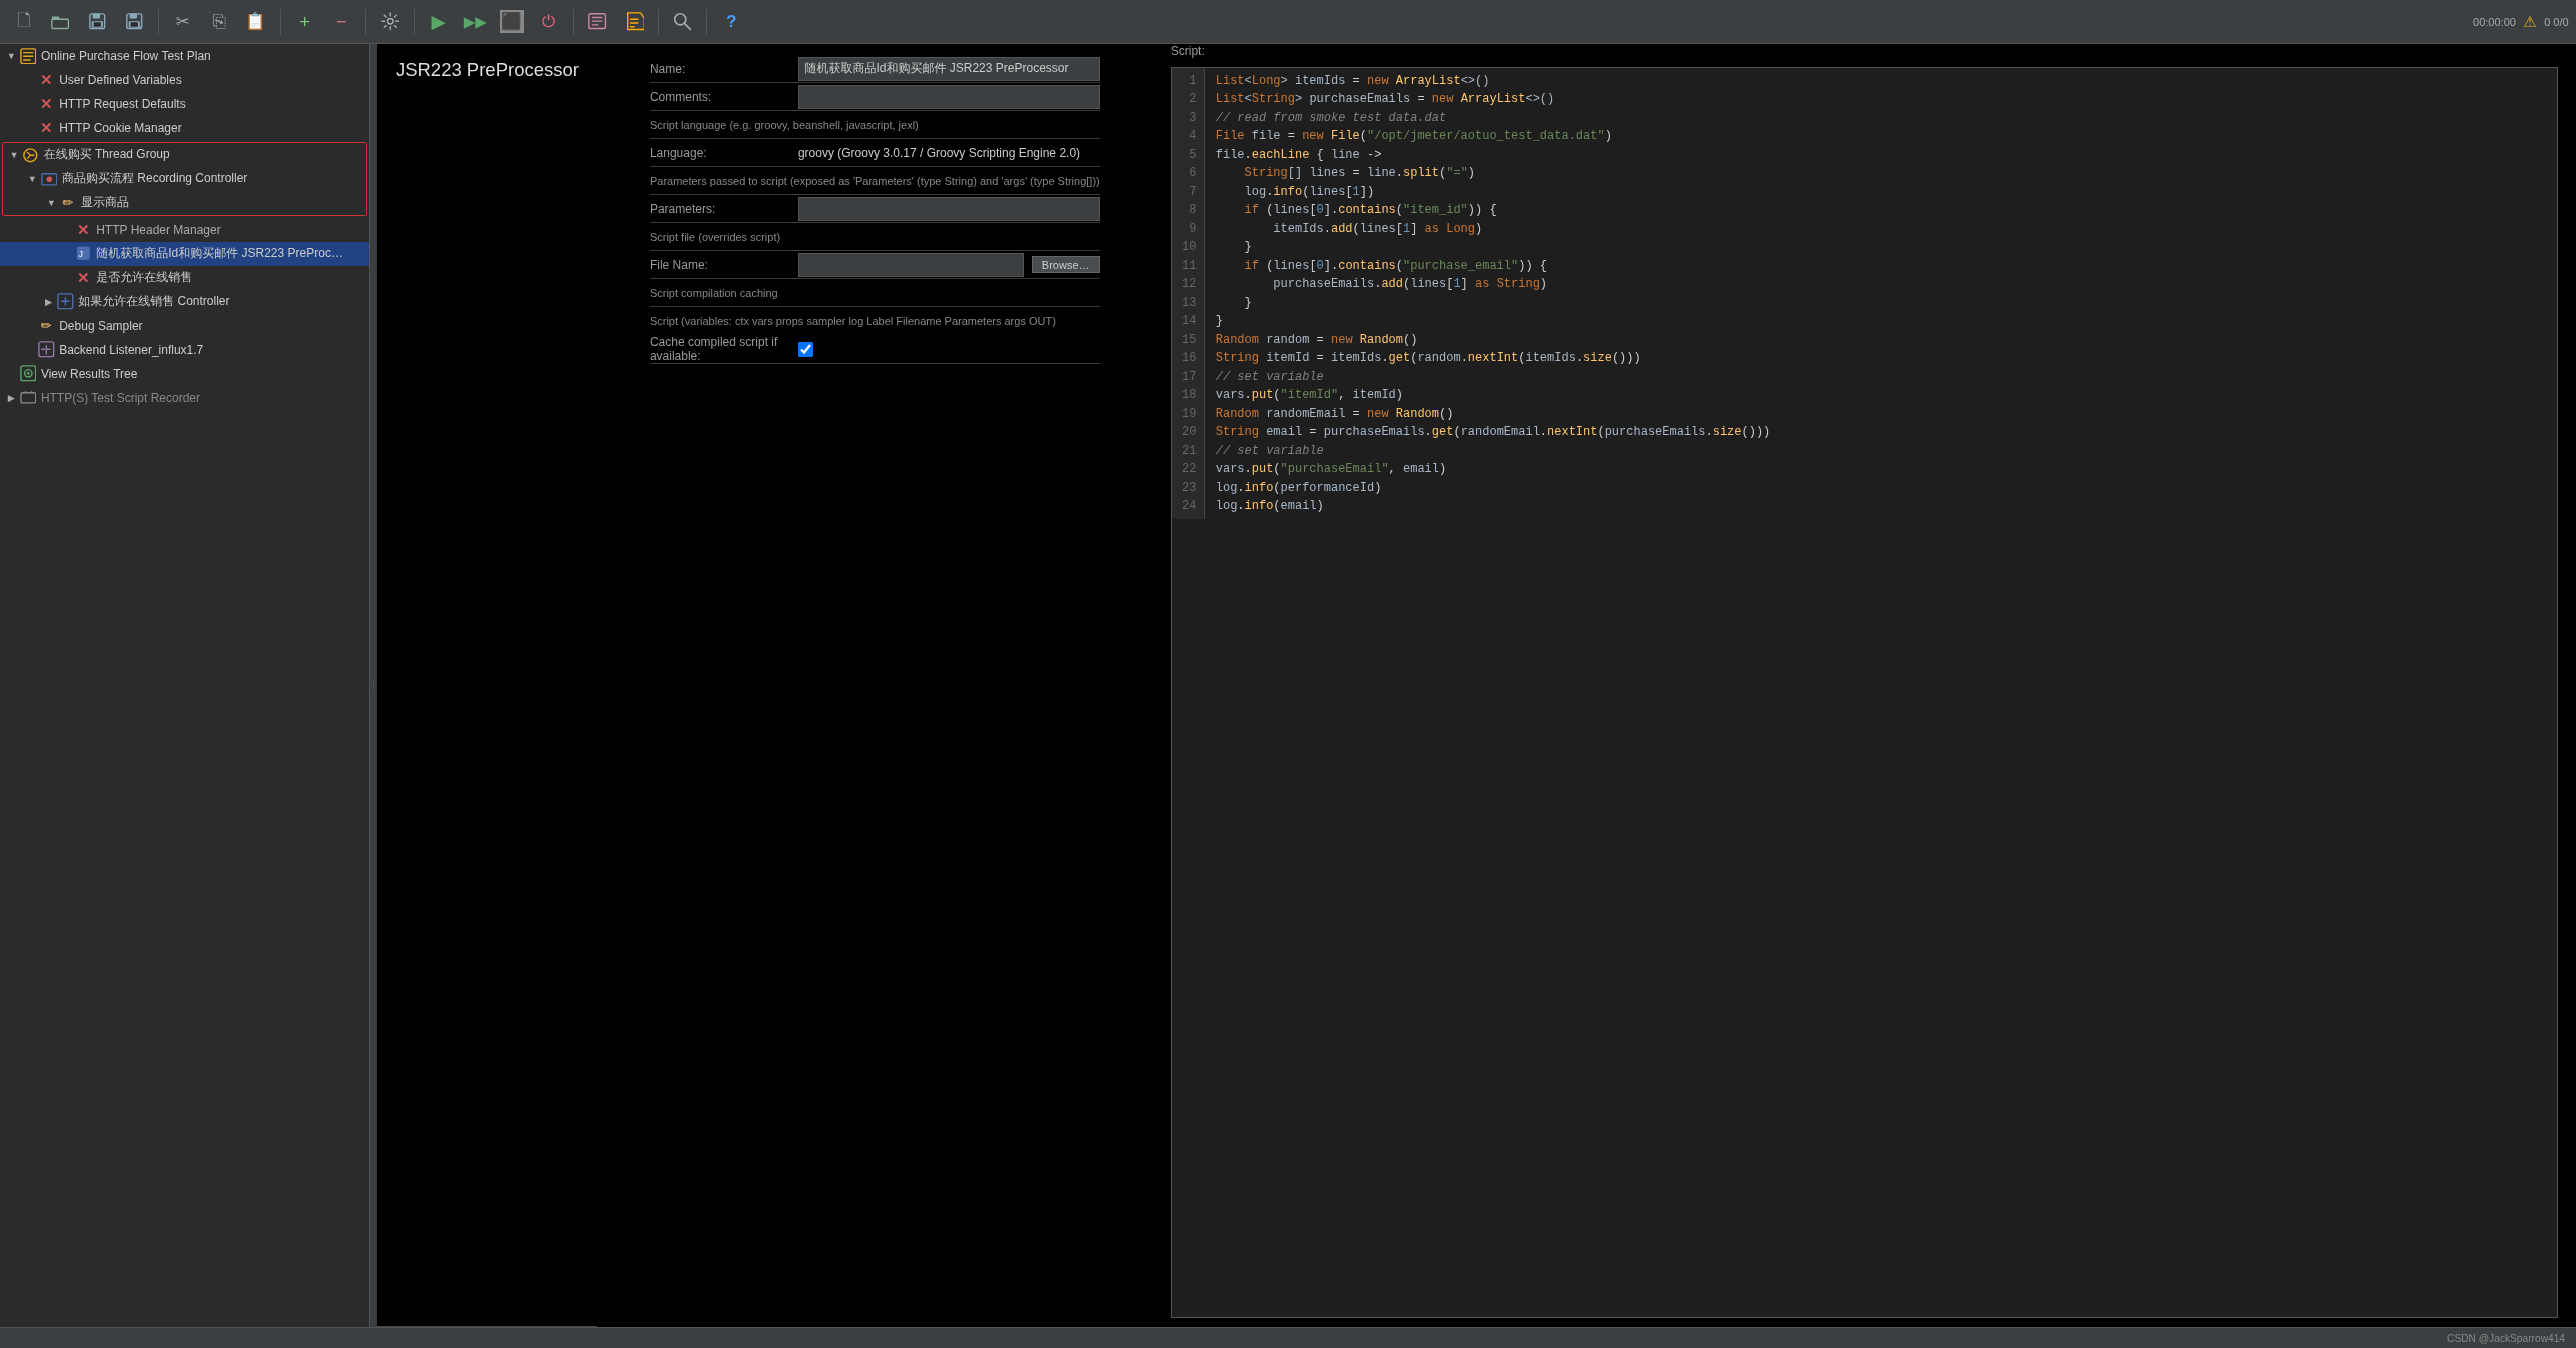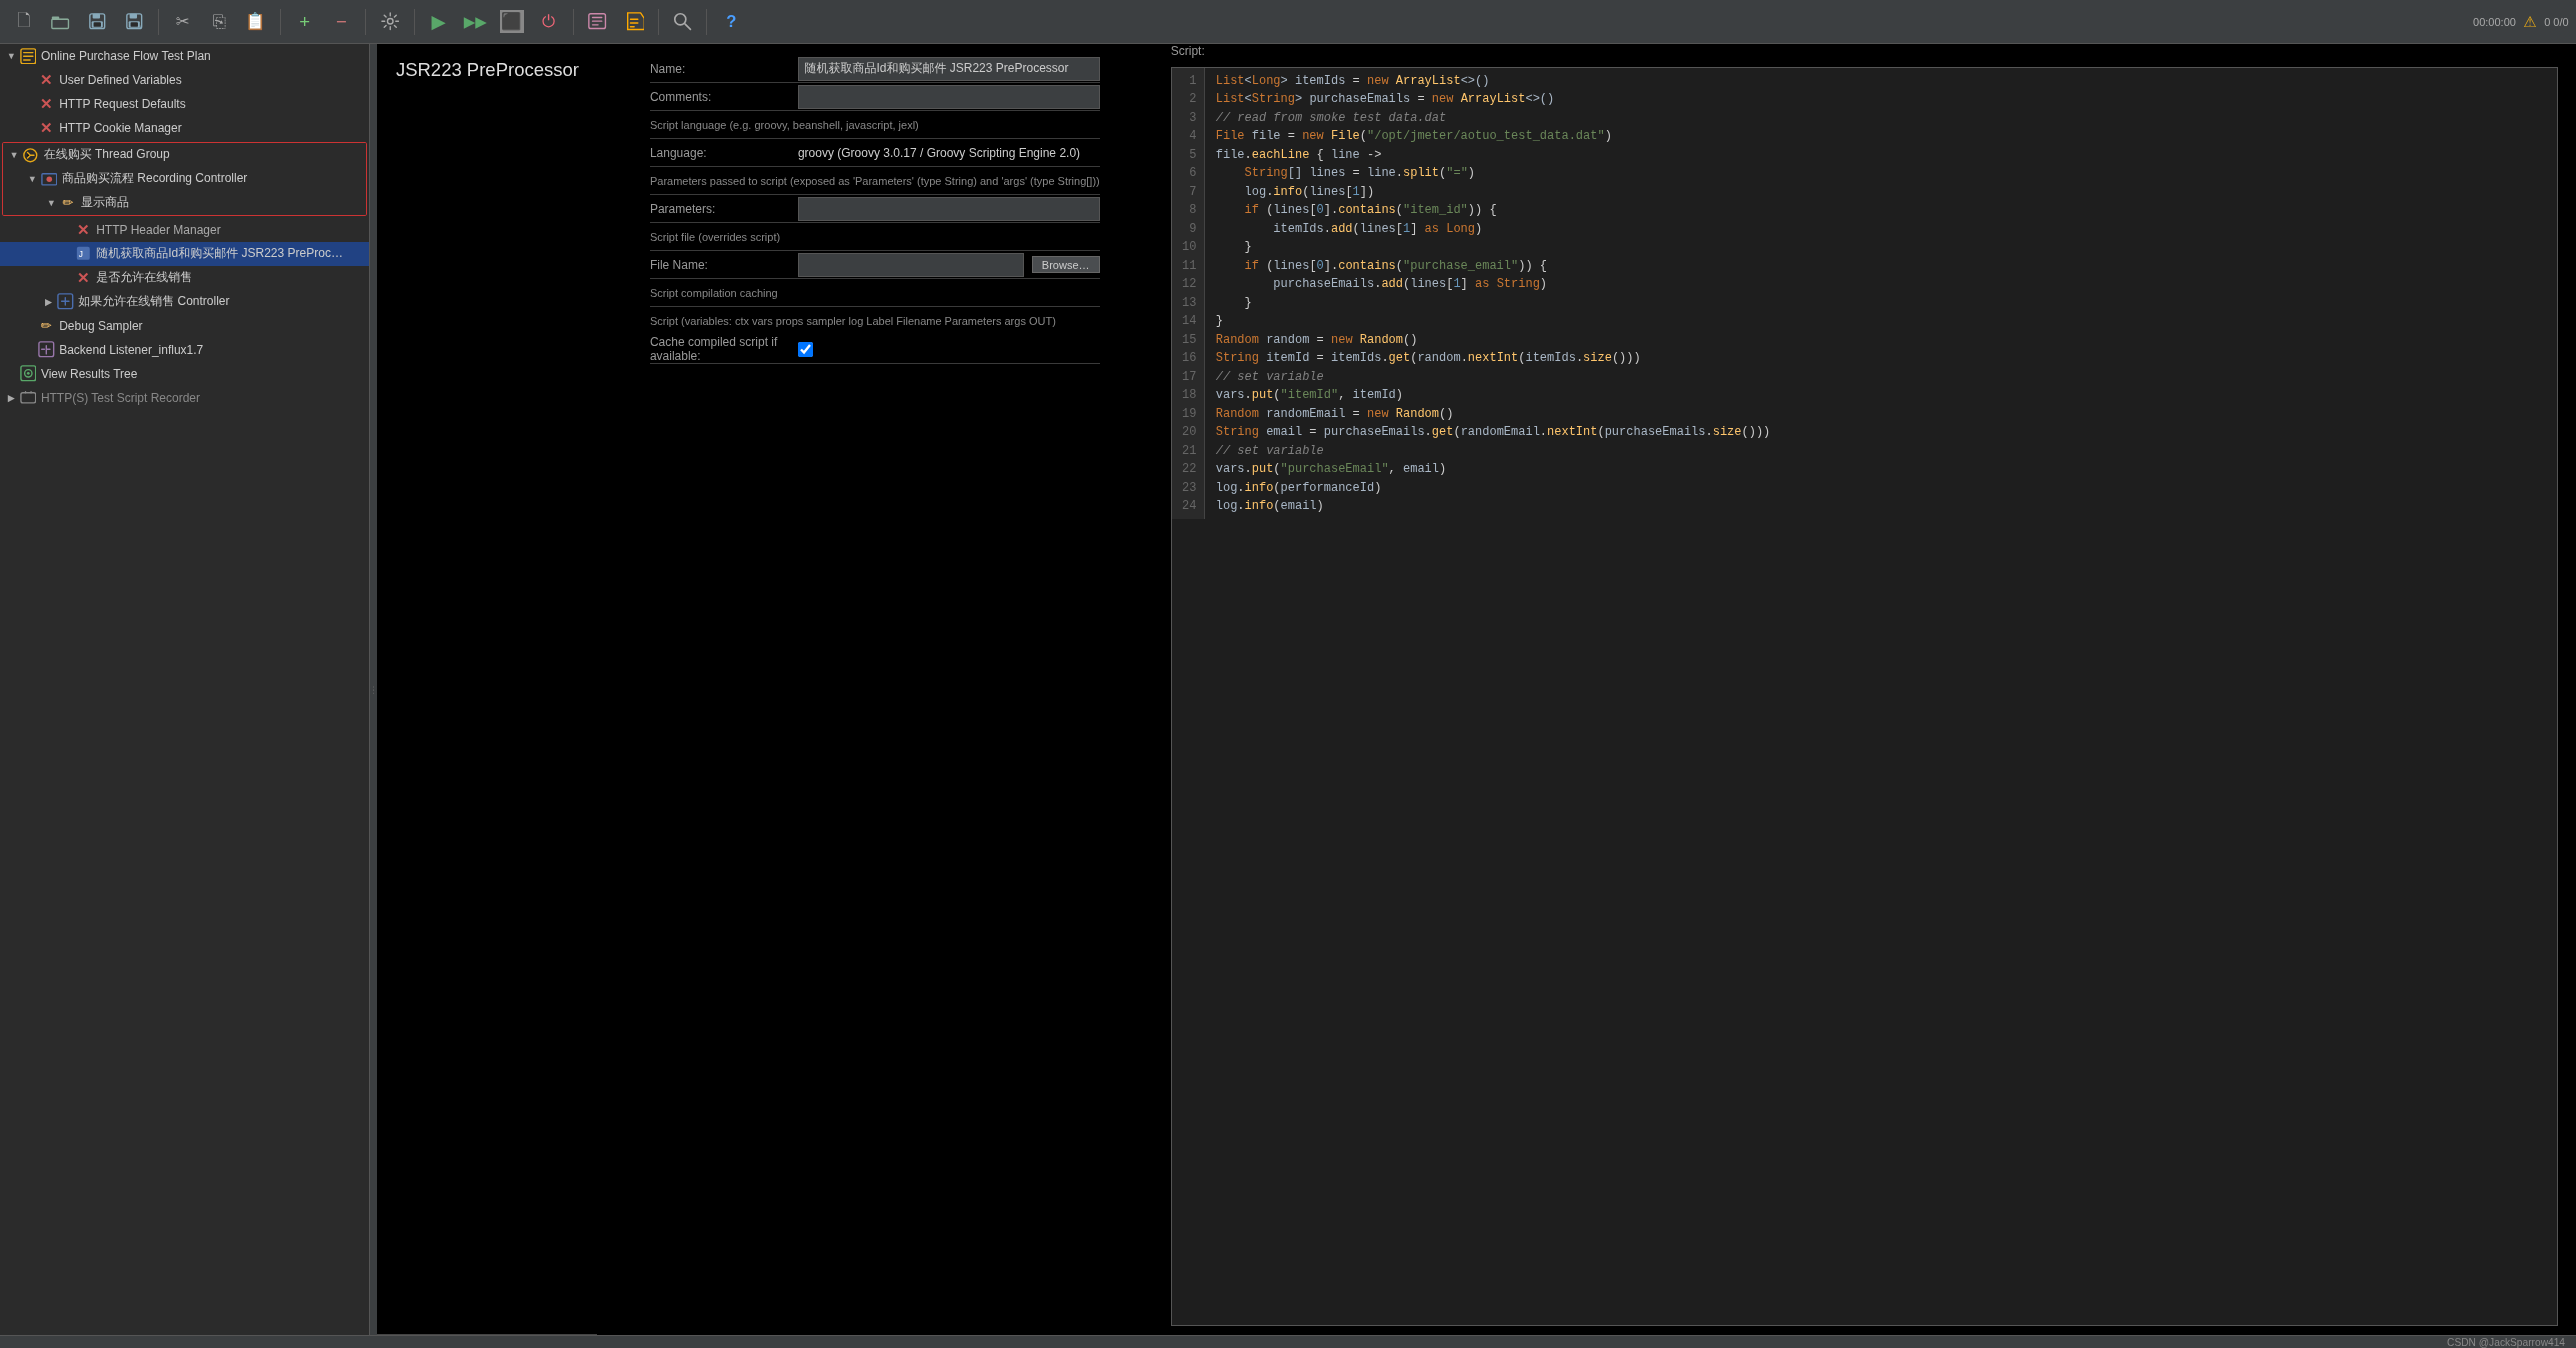--- a/index.html
+++ b/index.html
@@ -223,21 +223,21 @@
       display: flex;
       align-items: center;
       justify-content: center;
       color: #666;
       font-size: 9.2px;
     }
     
     .status-bar {
       background: #3c3f41;
       border-top: 0.9px solid #555;
-      height: 14px;
+      height: 22px;
       display: flex;
       align-items: center;
       padding: 0 11px;
       color: #888;
       font-size: 10.2px;
       flex-shrink: 0;
     }
   </style>
 </head>
 <body>

